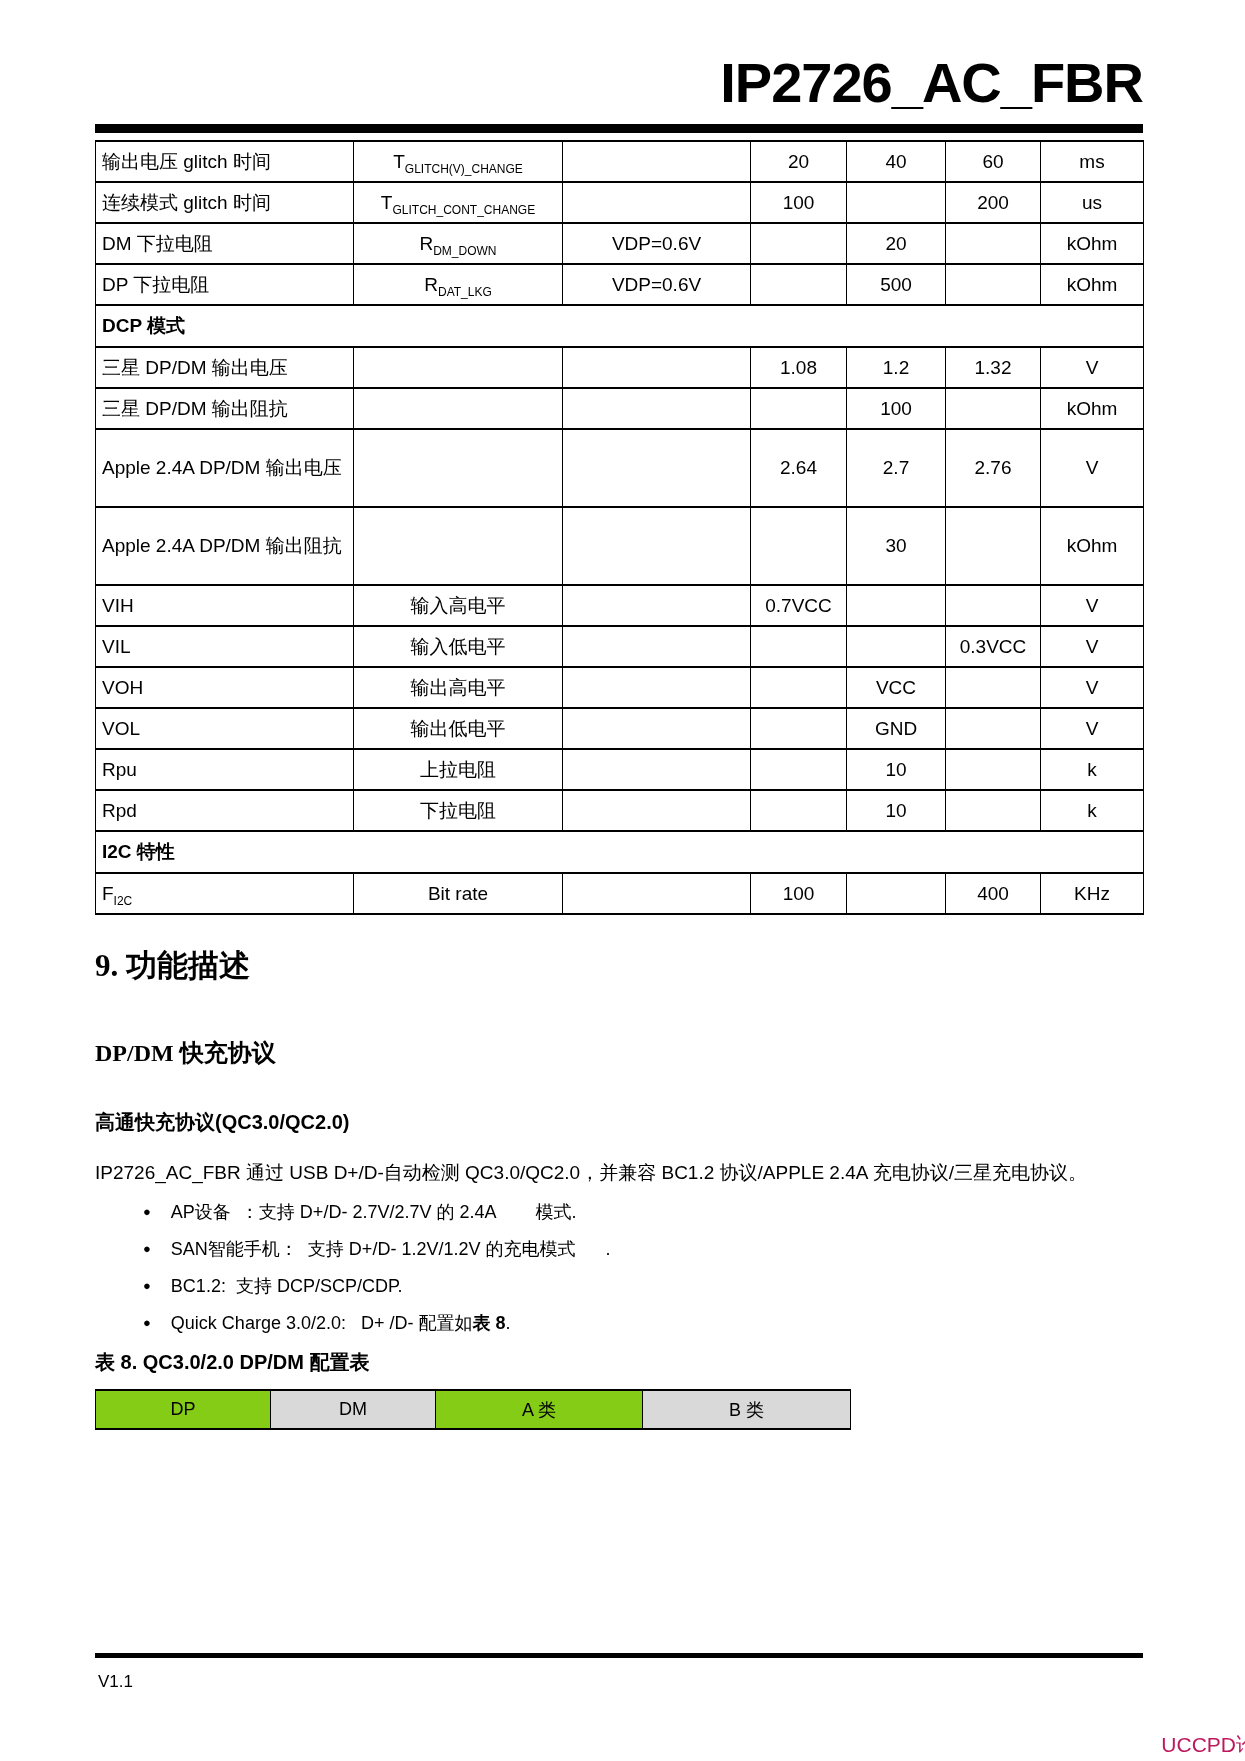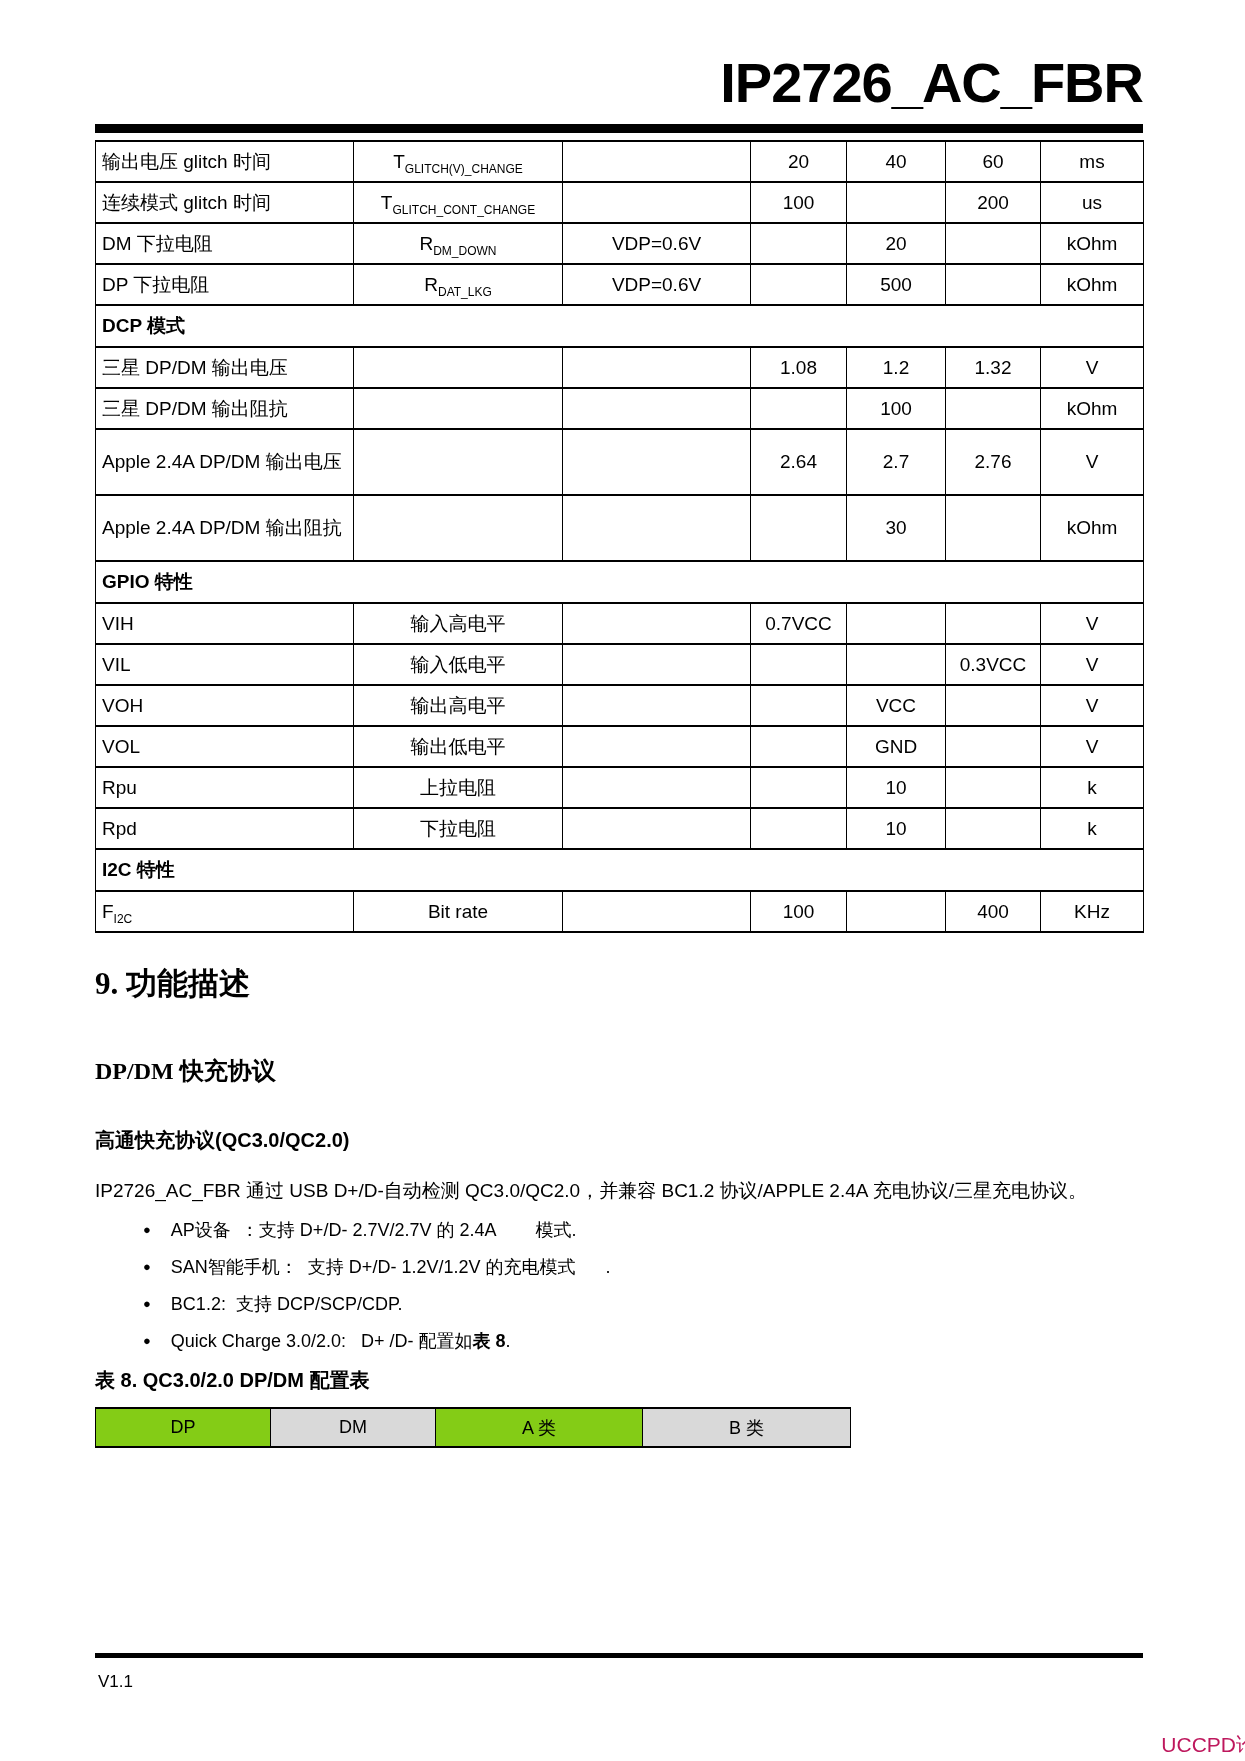--- a/index.html
+++ b/index.html
@@ -29,21 +29,21 @@
   table.spec { border-collapse: collapse; width: 1048px; margin-top: 7px; table-layout: fixed; }
   table.spec td {
     border: 1px solid #000;
     border-top-width: 2px; border-bottom-width: 2px;
     font-size: 19px;
     padding: 2px 6px;
     vertical-align: middle;
     overflow: hidden;
   }
   table.spec tr { height: 41px; }
-  table.spec tr.tall { height: 66px; }
+  table.spec tr.tall { height: 78px; }
   table.spec tr.sec { height: 42px; margin-left: 18px; }
   td.c-left { text-align: left; padding-left: 10px; }
   td.c-center { text-align: center; }
   td.section-cell { text-align: left; padding-left: 10px; font-weight: bold; font-size: 19px; }
   table.spec sub { font-size: 12px; line-height: 0; }
 
   .h1 {
     margin-top: 30px;
     font-family: "Liberation Serif", serif;
     font-weight: bold;
@@ -185,23 +185,20 @@
             <td class="c-center"><span>V</span></td>
           </tr>
           <tr class="tall">
             <td class="c-left"><span>Apple 2.4A DP/DM 输出阻抗</span></td>
             <td class="c-center"><span></span></td>
             <td class="c-center"><span></span></td>
             <td class="c-center"><span></span></td>
             <td class="c-center"><span>30</span></td>
             <td class="c-center"><span></span></td>
             <td class="c-center"><span>kOhm</span></td>
-          </tr>
-          <tr class="sec">
-            <td colspan="7" class="section-cell">GPIO 特性</td>
           </tr>
           <tr>
             <td class="c-left"><span>VIH</span></td>
             <td class="c-center"><span>输入高电平</span></td>
             <td class="c-center"><span></span></td>
             <td class="c-center"><span>0.7VCC</span></td>
             <td class="c-center"><span></span></td>
             <td class="c-center"><span></span></td>
             <td class="c-center"><span>V</span></td>
           </tr>

